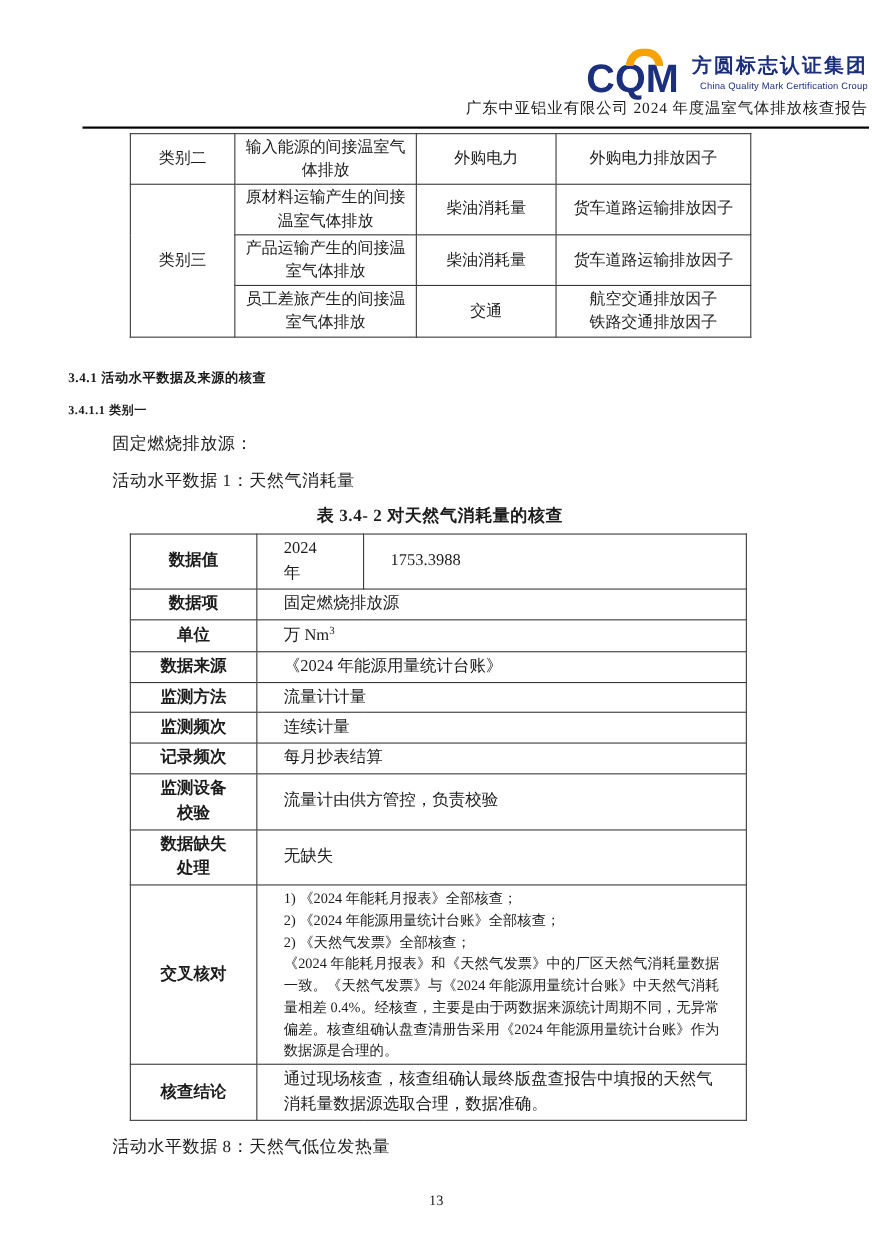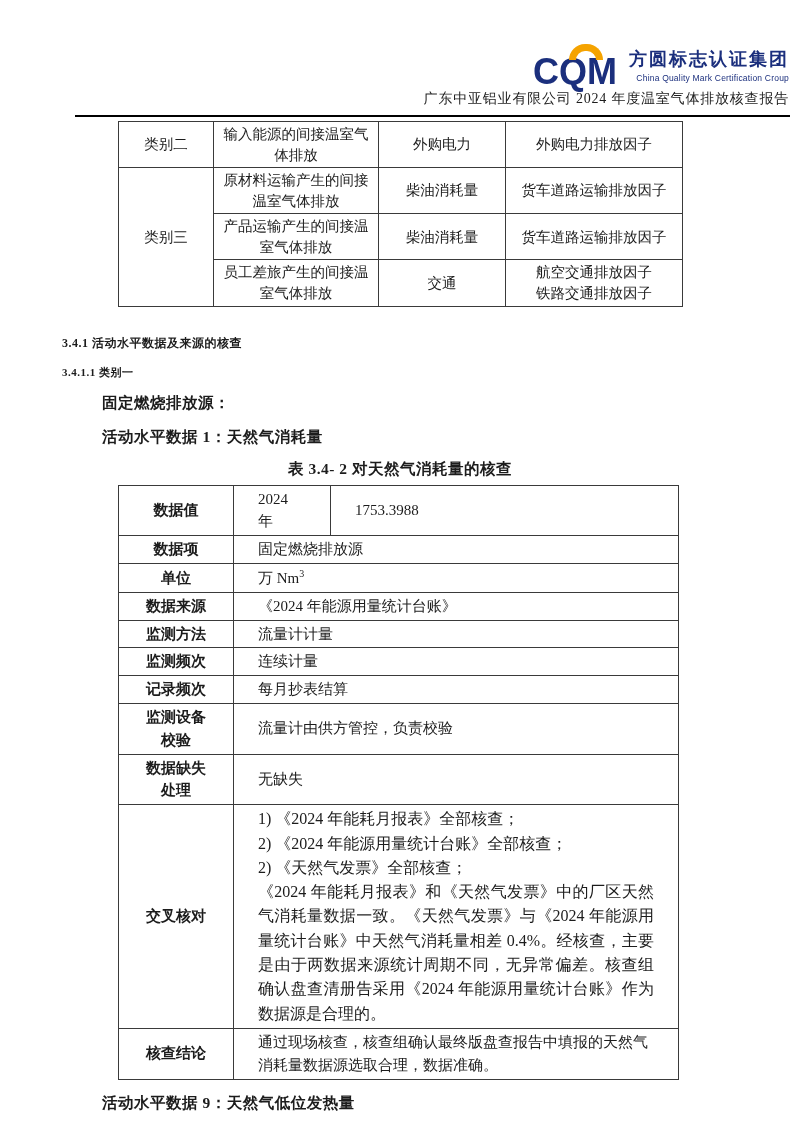--- a/index.html
+++ b/index.html
@@ -52,38 +52,38 @@
     padding:2px 4px; line-height:1.42; vertical-align:middle;
   }
 
   
   .sec-heading { font-size:12px; font-weight:bold; margin-top:28px; letter-spacing:0.5px; }
   .body-para {
     font-size:15.5px; line-height:2.07; text-indent:2em;
     text-align:justify; margin-top:5px; letter-spacing:0.3px;
   }
   .sub-heading { font-size:11px; font-weight:bold; margin-top:13px; letter-spacing:0.5px; }
-  .label-line { font-size:15.5px; font-weight:bold; margin:13px 0 0 40px; letter-spacing:0.5px; }
+  .label-line { font-size:15.5px; font-weight:normal; margin:13px 0 0 40px; letter-spacing:0.5px; }
   .table-caption {
     font-size:15.5px; font-weight:bold; text-align:center;
     width:564px; margin:11px 0 5px 56px; letter-spacing:0.5px;
   }
 
   
   .verify-table {
     border-collapse:collapse; table-layout:fixed;
     width:561px; margin-left:56px; font-size:15px;
   }
   .verify-table td {
     border:1px solid #3a3a3a; padding:2px 24px;
     line-height:1.52; vertical-align:middle;
   }
   .vt-label { width:115px; font-weight:bold; text-align:center; padding:2px 2px; }
   .vt-year { width:97px; }
-  .vt-cross { font-size:16px; line-height:1.38; padding-top:3px; padding-bottom:3px; }
+  .vt-cross { font-size:13px; line-height:1.38; padding-top:3px; padding-bottom:3px; }
   .vt-cross .cross-para { text-align:justify; }
   sup { font-size:10px; }
 
   .page-number { text-align:center; font-size:13px; margin-top:30px; }
 </style>
 </head>
 <body>
 
 <div class="page">
 
@@ -194,17 +194,17 @@
           <div class="cross-para">《2024 年能耗月报表》和《天然气发票》中的厂区天然气消耗量数据一致。《天然气发票》与《2024 年能源用量统计台账》中天然气消耗量相差 0.4%。经核查，主要是由于两数据来源统计周期不同，无异常偏差。核查组确认盘查清册告采用《2024 年能源用量统计台账》作为数据源是合理的。</div>
         </td>
       </tr>
       <tr>
         <td class="vt-label">核查结论</td>
         <td colspan="2">通过现场核查，核查组确认最终版盘查报告中填报的天然气消耗量数据源选取合理，数据准确。</td>
       </tr>
     </tbody>
       </table>
 
-    <div class="label-line">活动水平数据 9：天然气低位发热量</div>
+    <div class="label-line">活动水平数据 8：天然气低位发热量</div>
 
     <div class="page-number">13</div>
   </div>
 </div>
 
 </body></html>

